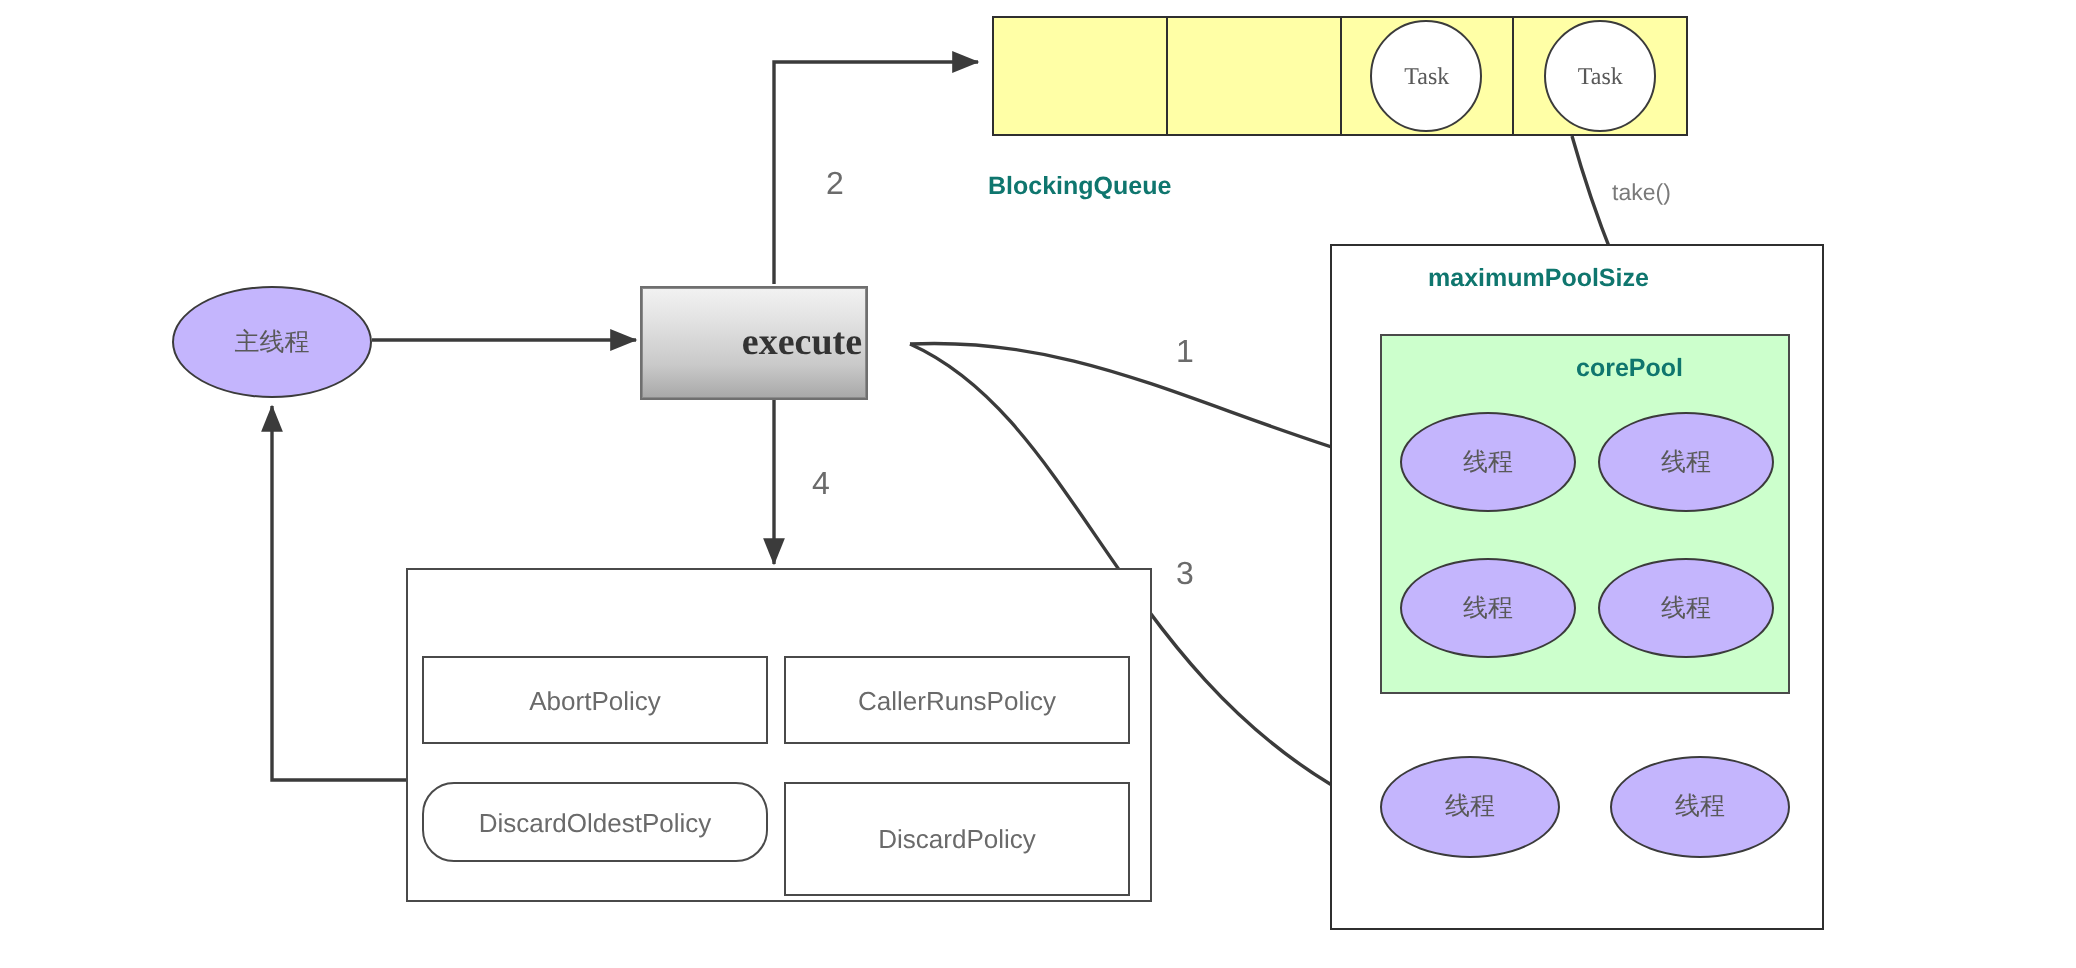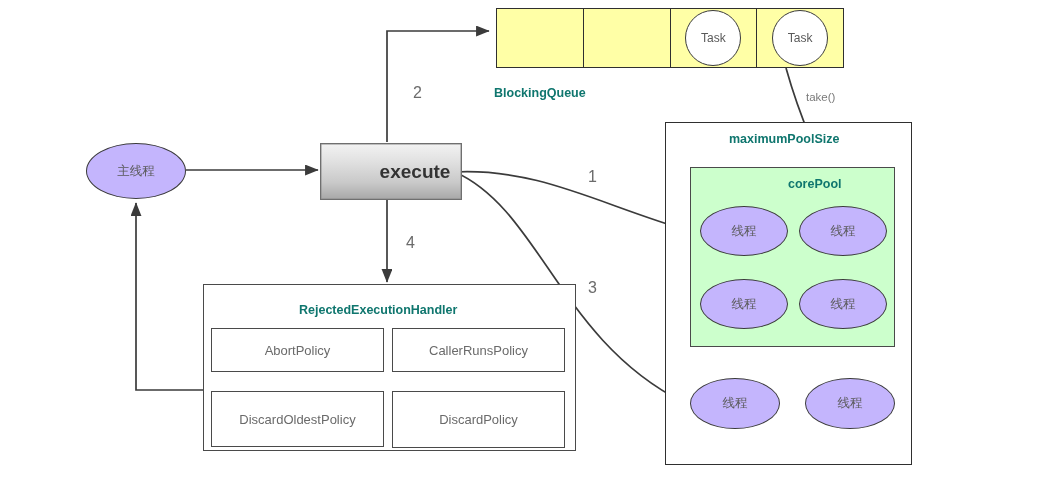--- a/index.html
+++ b/index.html
@@ -19,21 +19,21 @@
   }
   #edges {
     position: absolute;
     left: 0; top: 0;
     width: 1038px;
     height: 484px;
     pointer-events: none;
   }
 
   
-  .node { position: absolute; box-sizing: border-box; }
+  .node { position: absolute; box-sizing: border-box; font-family: Liberation Serif, serif; }
 
   .ellipse {
     border: 1.6px solid #3b3b3b;
     border-radius: 50%;
     background: #c4b5fd;
     display: flex;
     align-items: center;
     justify-content: center;
     color: #595959;
     font-size: 12.5px;
@@ -165,21 +165,21 @@
 
     <path d="M203,390 L136,390 L136,203" fill="none" stroke="#3b3b3b" stroke-width="1.7" marker-end="url(#arrow)"></path>
 
     <path d="M786,68 C795,100 812,150 843,203" fill="none" stroke="#3b3b3b" stroke-width="1.7" marker-end="url(#arrow)"></path>
   </svg>
 
   <div class="node ellipse" style="left:86px; top:143px; width:100px; height:56px;">
     <span>主线程</span>
   </div>
 
-  <div class="node execute-box" style="left:320px; top:143px; width:142px; height:57px;padding-left:48px;">
+  <div class="node execute-box" style="left:320px; top:143px; width:114px; height:57px;padding-left:48px;">
     <span>execute</span>
   </div>
 
   <div class="node queue" style="left:496px; top:8px; width:348px; height:60px;">
     <div class="queue-cell">
       
     </div>
     <div class="queue-cell">
       
     </div>
@@ -190,21 +190,21 @@
       <div class="task-circle" style="display: flex;">Task</div>
     </div>
   </div>
 
   <div class="caption" style="left:494px; top:86px;">BlockingQueue</div>
 
   <div class="small-label" style="left:806px; top:91px;">take()</div>
 
   <div class="node maxpool" style="left:665px; top:122px; width:247px; height:343px;"></div>
 
-  <div class="caption" style="left:729px; top:132px;text-align:right;">maximumPoolSize</div>
+  <div class="caption" style="left:714px; top:132px;text-align:right;">maximumPoolSize</div>
 
   <div class="node corepool" style="left:690px; top:167px; width:205px; height:180px;"></div>
 
   <div class="caption" style="left:788px; top:177px;">corePool</div>
 
   <div class="node ellipse" style="left:700px; top:206px; width:88px; height:50px;">
     <span>线程</span>
   </div>
   <div class="node ellipse" style="left:799px; top:206px; width:88px; height:50px;">
     <span>线程</span>
@@ -218,29 +218,28 @@
 
   <div class="node ellipse" style="left:690px; top:378px; width:90px; height:51px;">
     <span>线程</span>
   </div>
   <div class="node ellipse" style="left:805px; top:378px; width:90px; height:51px;">
     <span>线程</span>
   </div>
 
   <div class="node reh" style="left:203px; top:284px; width:373px; height:167px;"></div>
 
-  <div class="caption" style="left:299px; top:303px;">RejectedExecutionHandler</div>
 
   <div class="policy" style="left:392px; top:328px; width:173px; height:44px;">
     <span>CallerRunsPolicy</span>
   </div>
   <div class="policy" style="left:211px; top:328px; width:173px; height:44px;">
     <span>AbortPolicy</span>
   </div>
-  <div class="policy" style="left:211px; top:391px; width:173px; height:56px;">
+  <div class="policy" style="left:211px; top:391px; width:173px; height:40px;border-radius:16px;">
     <span>DiscardOldestPolicy</span>
   </div>
   <div class="policy" style="left:392px; top:391px; width:173px; height:57px;">
     <span>DiscardPolicy</span>
   </div>
 
   <div class="edge-label" style="left:588px; top:168px;">1</div>
   <div class="edge-label" style="left:413px; top:84px;">2</div>
   <div class="edge-label" style="left:588px; top:279px;">3</div>
   <div class="edge-label" style="left:406px; top:234px;">4</div>

